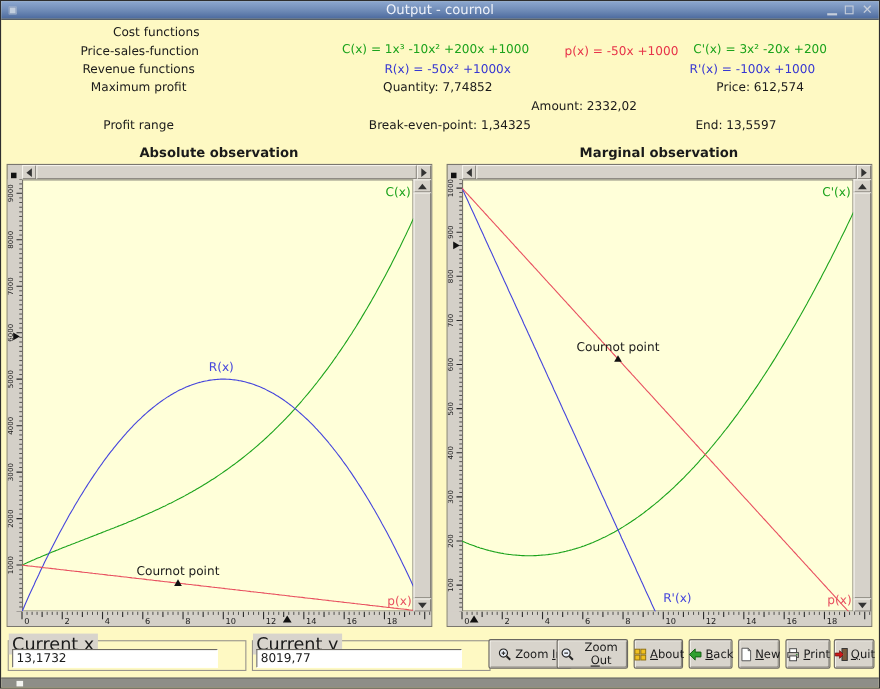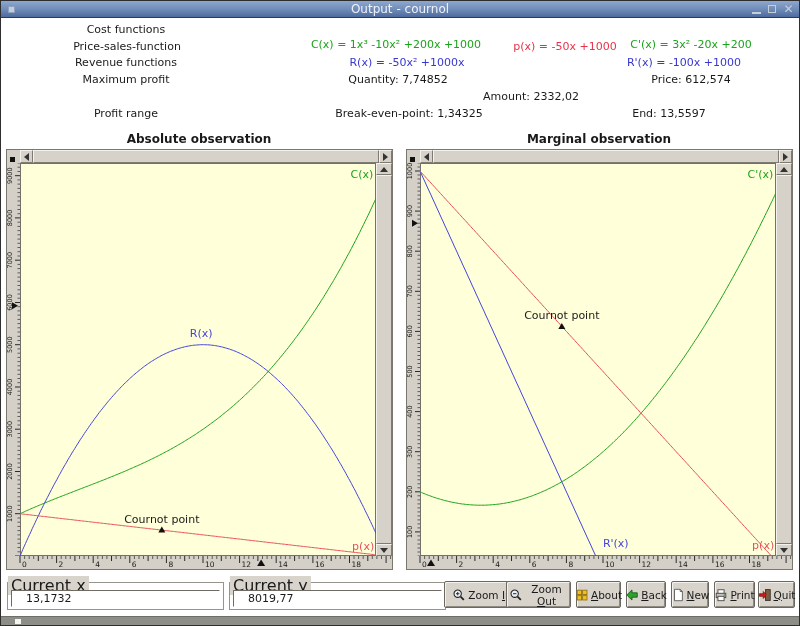--- a/index.html
+++ b/index.html
@@ -1,17 +1,17 @@
 <!DOCTYPE html>
 <html><head>
 <meta charset="utf-8">
 <style>
   html,body{margin:0;padding:0;background:#555;}
   *{box-sizing:border-box;}
-  .window{position:relative;width:800px;height:626px;background:#ffffff;overflow:hidden;
+  .window{position:relative;width:800px;height:626px;background:#fef9c3;overflow:hidden;
           font-family:"DejaVu Sans",sans-serif;color:#1a1a1a;border:1px solid #2e2e2e;}
   
   .titlebar{position:absolute;left:0;top:0;width:100%;height:17px;
             background:linear-gradient(#8da8d0,#6e8ab6 55%,#4c6a9e);
             border-bottom:1px solid #2e3a50;}
   .tb-title{position:absolute;left:0;right:0;top:0;text-align:center;font-size:12px;
             line-height:17px;color:#eef2fa;}
   .tb-icon{position:absolute;left:7px;top:5px;width:7px;height:7px;background:#c2cede;
            border:1px solid #8ea2c0;}
   .tb-btns{position:absolute;right:4px;top:2px;display:flex;gap:3px;}
@@ -41,23 +41,23 @@
   .tri-u{border:4px solid transparent;border-top:none;border-bottom:5px solid #333;}
   .tri-d{border:4px solid transparent;border-bottom:none;border-top:5px solid #333;}
   .yruler{position:absolute;left:0;top:13px;width:13px;height:393px;background:#d4d0c8;}
   .xruler{position:absolute;left:0;top:406px;width:385px;height:13px;background:#d4d0c8;}
   .canvas{position:absolute;left:13px;top:13px;width:356px;height:393px;background:#ffffd9;}
   .plot{position:absolute;left:0;top:0;width:356px;height:393px;}
   svg text{font-family:"DejaVu Sans",sans-serif;}
   
   .frame{position:absolute;top:581px;height:28px;width:217px;border:1px solid #98948c;}
   .frame-label{position:absolute;top:-7px;left:0;background:#d8d4cc;padding:0 3px;font-size:16px;}
-  .entry{position:absolute;left:3px;top:7px;width:209px;height:17px;background:#fff;
+  .entry{position:absolute;left:3px;top:7px;width:187px;height:17px;background:#fff;
          border:1px solid #fff;border-top-color:#6e6b64;border-left-color:#6e6b64;
-         font-size:11px;line-height:15px;padding-left:14px;overflow:hidden;}
+         font-size:11px;line-height:15px;padding-left:3px;overflow:hidden;}
   .gbtn{position:absolute;top:580px;height:27px;background:#d8d4cc;border:1px solid #6b6861;
         border-radius:2px;box-shadow:inset 1px 1px 0 #f4f2ec, inset -1px -1px 0 #8d8a82;
         display:flex;align-items:center;justify-content:center;gap:2px;
         font-family:"DejaVu Sans",sans-serif;font-size:10.5px;color:#1a1a1a;padding:0 2px;cursor:default;}
   .bicon{width:14px;height:14px;flex:0 0 14px;}
   .bottom-strip{position:absolute;left:0;bottom:0;width:100%;height:9px;background:#8e8e88;border-top:1px solid #6e6e68;}
   .strip-sq{position:absolute;left:14px;top:2px;width:6px;height:5px;background:#f4f4f0;}
 </style>
 </head>
 <body>
@@ -72,21 +72,21 @@
           <i></i>
         </span>
       <span class="tbb tbb-max">
           <i></i>
         </span>
       <span class="tbb tbb-close">✕</span>
     </span>
   </div>
 
   <div>
-    <span class="hspan" style="left:125px;top:22px">Cost functions</span>
+    <span class="hspan" style="left:141px;top:22px">Cost functions</span>
     <span class="hspan c-green" style="left:395px;top:22px">C(x) = 1x³ -10x² +200x +1000</span>
     <span class="hspan c-green" style="left:690px;top:22px">C'(x) = 3x² -20x +200</span>
     <span class="hspan" style="left:126px;top:39px">Price-sales-function</span>
     <span class="hspan c-red" style="left:530px;top:39px">p(x) = -50x +1000</span>
     <span class="hspan" style="left:125px;top:55px">Revenue functions</span>
     <span class="hspan c-blue" style="left:406px;top:55px">R(x) = -50x² +1000x</span>
     <span class="hspan c-blue" style="left:683px;top:55px">R'(x) = -100x +1000</span>
     <span class="hspan" style="left:125px;top:72px">Maximum profit</span>
     <span class="hspan" style="left:397px;top:72px">Quantity: 7,74852</span>
     <span class="hspan" style="left:690px;top:72px">Price: 612,574</span>

